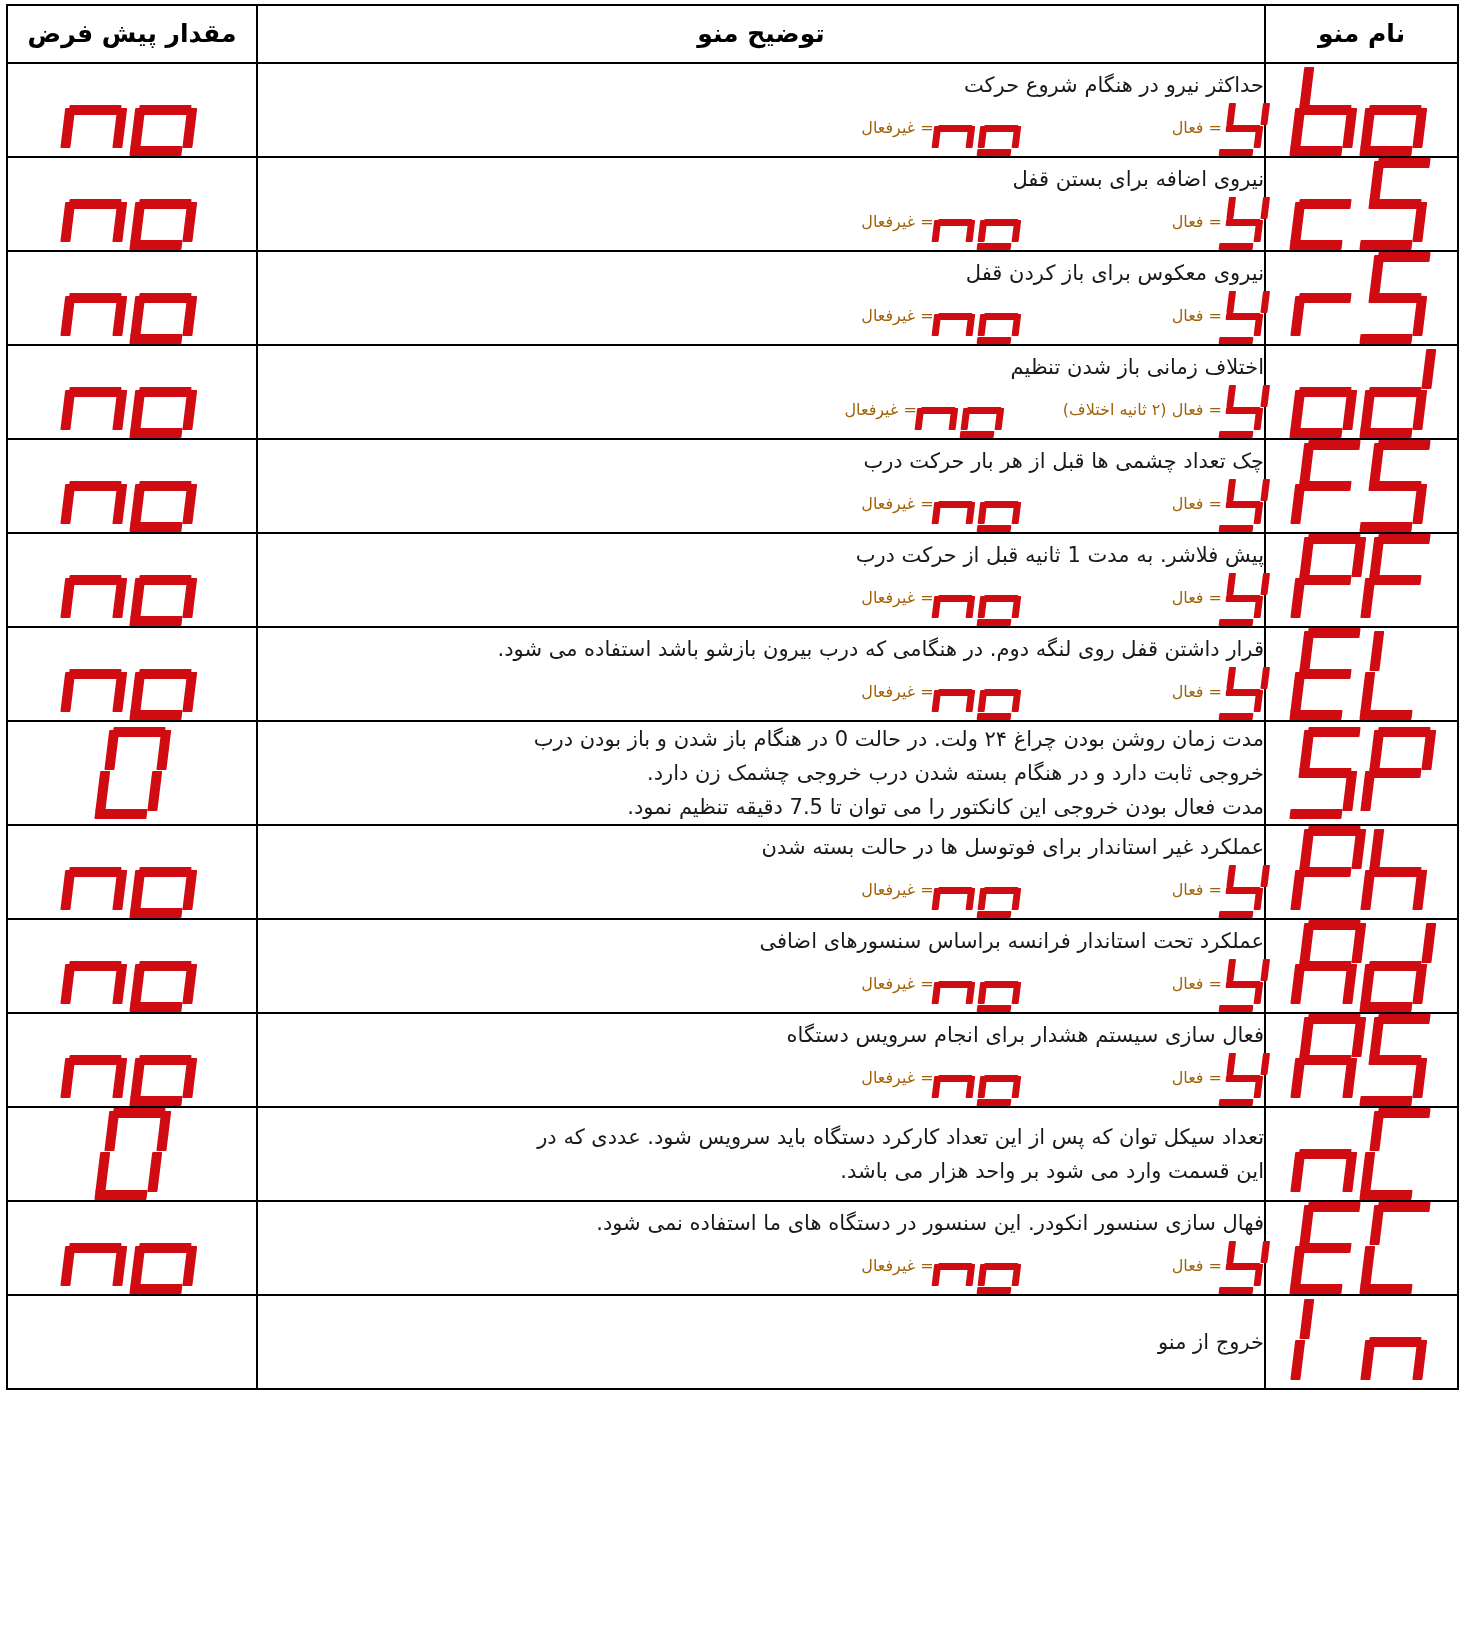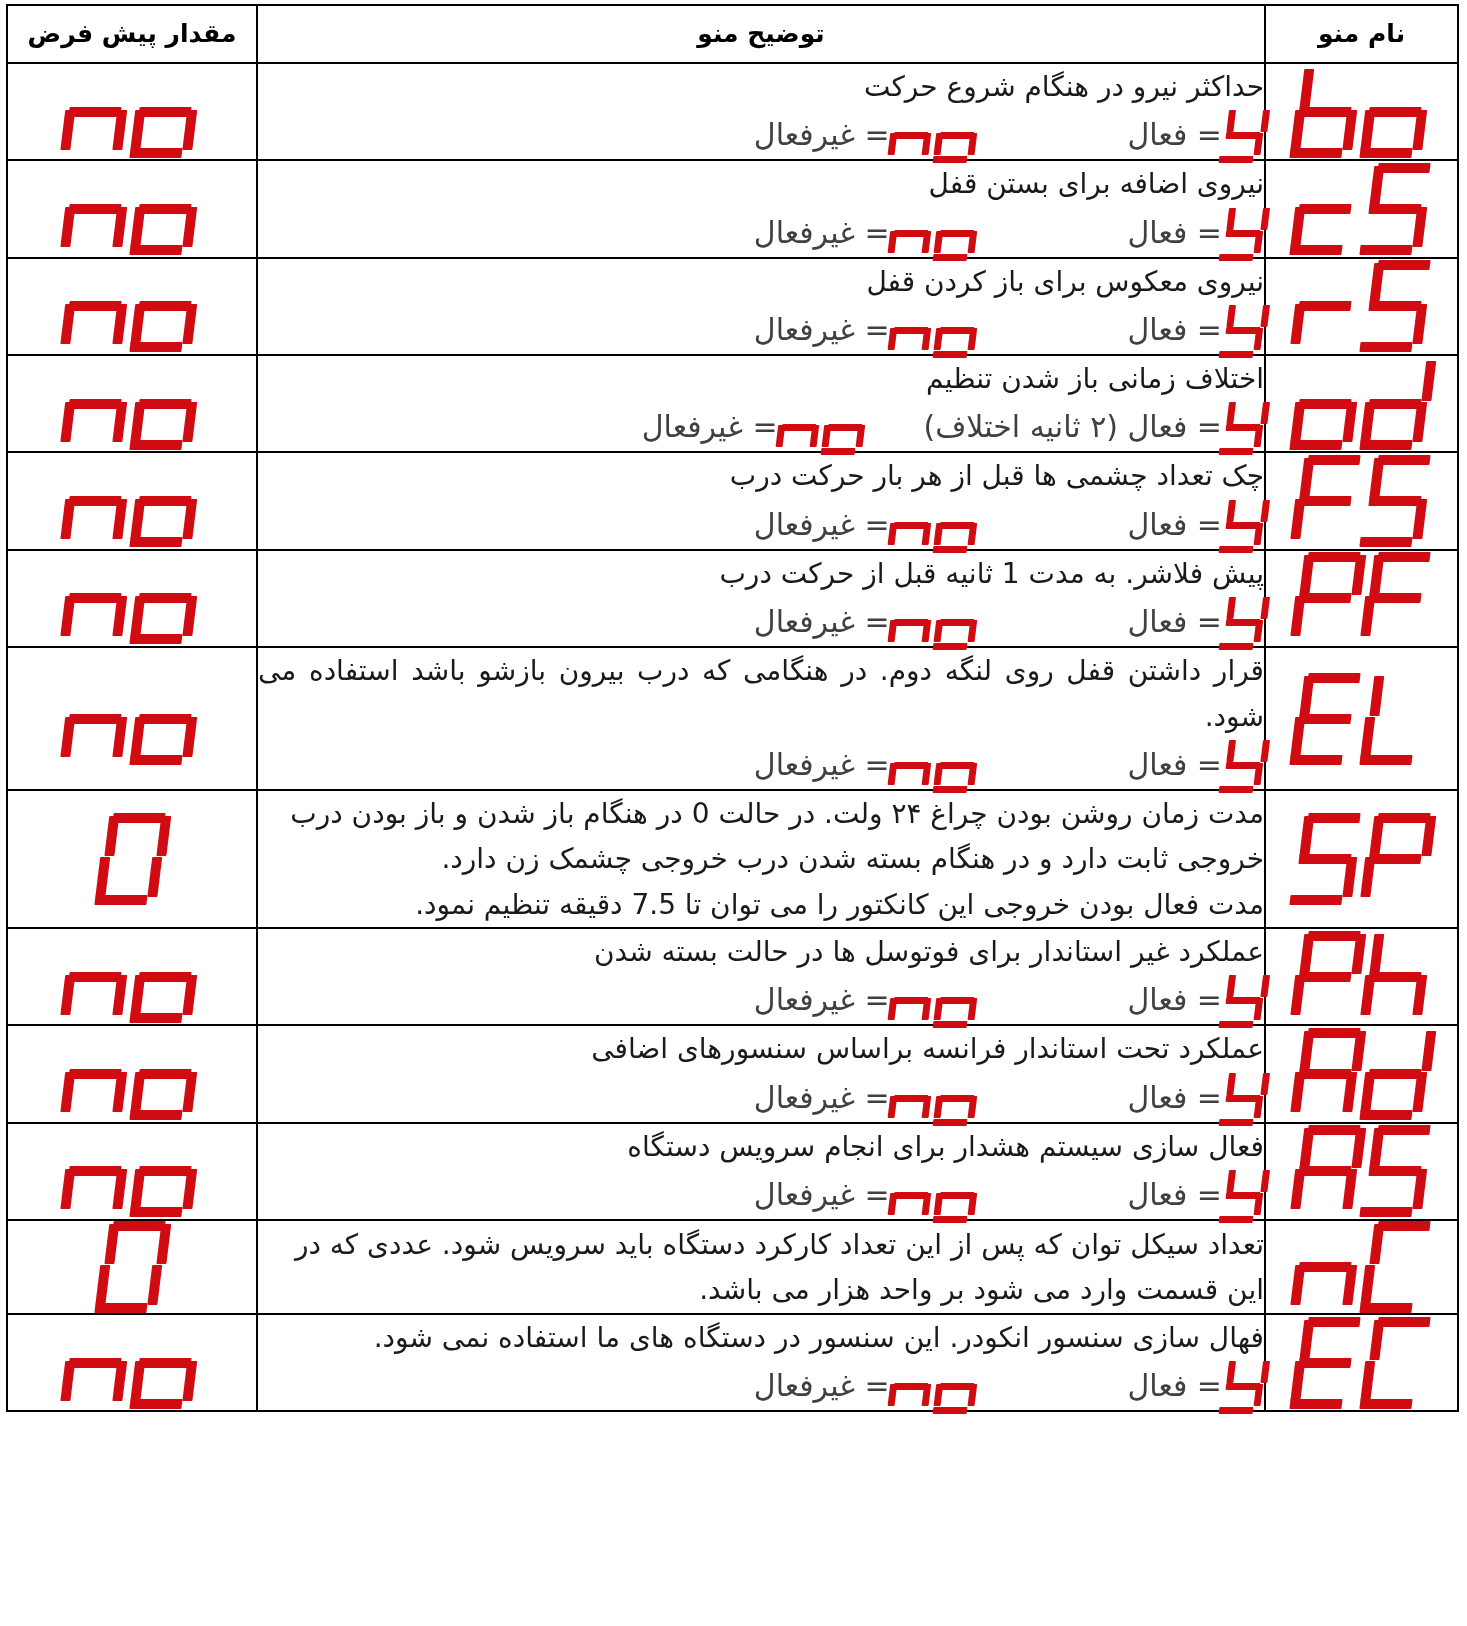--- a/index.html
+++ b/index.html
@@ -61,21 +61,21 @@
     padding: 6px 0 10px 0;
   }
 
   
   .desc-cell {
     padding: 10px 22px 12px 22px;
     text-align: right;
     direction: rtl;
   }
   .desc-line {
-    font-size: 28px;
+    font-size: 21px;
     color: #1a1a1a;
     line-height: 1.62;
     text-align: right;
     white-space: nowrap;
   }
   .desc-line.wrap {
     white-space: normal;
     text-align: justify;
     text-align-last: right;
   }
@@ -85,22 +85,22 @@
     display: flex;
     flex-direction: row;
     align-items: center;
     justify-content: flex-start;
     gap: 0px;
     margin-top: 2px;
     direction: rtl;
     height: 48px;
   }
   .legend .lg-txt {
-    font-size: 30px;
-    color: #404040;
+    font-size: 16px;
+    color: #a16207;
     white-space: nowrap;
     line-height: 1;
   }
   .legend .gap {
     display: inline-block;
   }
   .legend .gap.small { width: 58px; }
   .legend .gap.big   { width: 150px; }
 
   
@@ -886,15 +886,32 @@
                 <span class="seg sg-g"></span>
               </span>
               <span class="seg-digit">
                 <span class="seg sg-c"></span>
                 <span class="seg sg-d"></span>
                 <span class="seg sg-e"></span>
                 <span class="seg sg-g"></span>
               </span>
             </span></td>
         </tr>
+        <tr>
+          <td class="name-cell"><span class="seg-display sz-big">
+              <span class="seg-digit">
+                <span class="seg sg-e"></span>
+                <span class="seg sg-f"></span>
+              </span>
+              <span class="seg-digit">
+                <span class="seg sg-c"></span>
+                <span class="seg sg-e"></span>
+                <span class="seg sg-g"></span>
+              </span>
+            </span></td>
+          <td class="desc-cell">
+            <div class="desc-line">خروج از منو</div>
+          </td>
+          <td class="def-cell"></td>
+        </tr>
       </tbody>
   </table>
 </div>
 
 </body></html>

